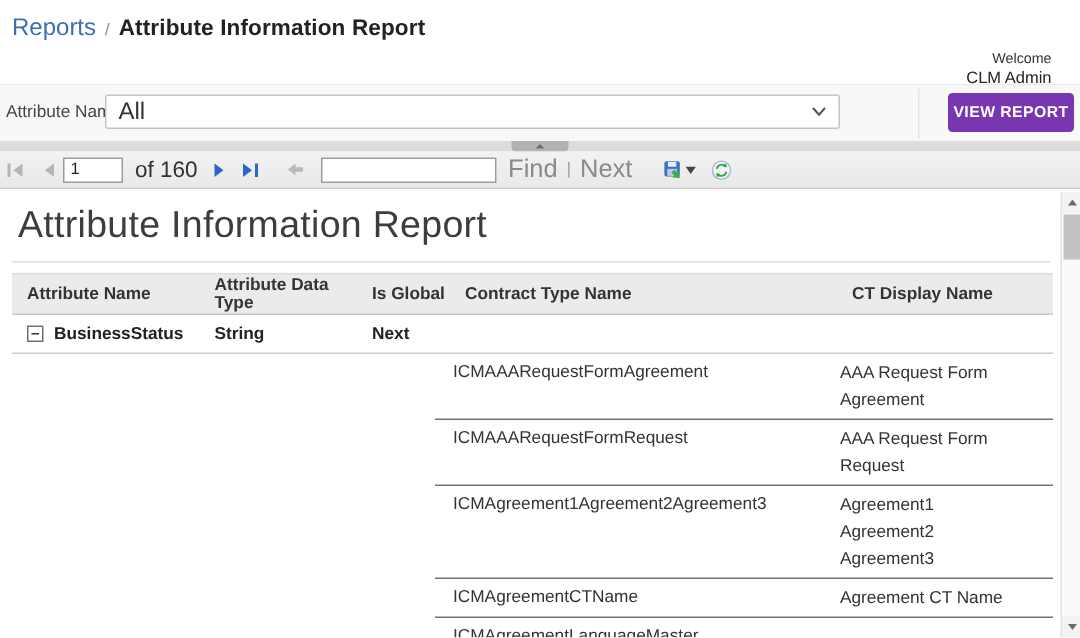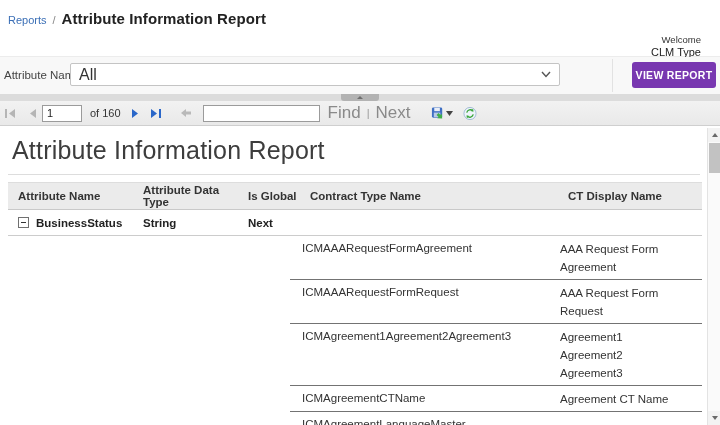--- a/index.html
+++ b/index.html
@@ -3,21 +3,21 @@
 <meta charset="utf-8">
 <style>
   * { margin:0; padding:0; box-sizing:border-box; }
   html,body { width:720px; height:425px; overflow:hidden; background:#fff;
     font-family:"Liberation Sans", sans-serif; color:#333; }
   .app { position:relative; width:720px; height:425px; }
 
   
   .topbar { position:absolute; left:0; top:0; width:720px; height:57px; background:#fff; border-bottom:1px solid #ececec; }
   .breadcrumb { position:absolute; left:8px; top:10px; display:flex; align-items:baseline; gap:6px; }
-  .crumb-link { font-size:11px; color:var(--link-blue,#3b6fb6); text-decoration:none; cursor:pointer; }
+  .crumb-link { font-size:16px; color:var(--link-blue,#3b6fb6); text-decoration:none; cursor:pointer; }
   .crumb-sep { font-size:11px; color:#888; }
   .crumb-current { font-size:15px; font-weight:600; color:#222; letter-spacing:.1px; }
   .welcome { position:absolute; right:19px; top:34px; text-align:right; line-height:1.25; }
   .welcome .w1 { font-size:9.5px; color:#333; }
   .welcome .w2 { font-size:11px; color:#222; }
 
   
   .parambar { position:absolute; left:0; top:57px; width:720px; height:37px; background:#f8f8f8; }
   .param-label { position:absolute; left:4px; top:12px; font-size:11.5px; color:#444; }
   .param-select { position:absolute; left:70px; top:6px; width:490px; height:23px; background:#fff;
@@ -37,21 +37,21 @@
     border-bottom:3px solid #6e6e6e; }
 
   
   .toolbar { position:absolute; left:0; top:101px; width:720px; height:25px;
     background:linear-gradient(#f2f2f2,#e9e9e9); border-bottom:1px solid #cfcfcf;
     display:flex; align-items:center; padding-left:3px; }
   .tb-icon { width:14px; height:14px; display:flex; align-items:center; justify-content:center; cursor:pointer; flex:0 0 auto; }
   .tb-icon.disabled { cursor:default; }
   .page-input { width:40px; height:17px; border:1px solid #9b9b9b; font-size:11px; padding:0 4px;
     font-family:inherit; color:#222; margin:0 4px 0 3px; }
-  .of-label { font-size:11px; color:#333; margin:16px 4px; white-space:nowrap; }
+  .of-label { font-size:15px; color:#333; margin:16px 4px; white-space:nowrap; }
   .find-input { width:117px; height:17px; border:1px solid #9b9b9b; font-size:11px; padding:0 4px; font-family:inherit; }
   .find-link, .next-link { font-size:17px; color:#8a8a8a; cursor:pointer; }
   .pipe { font-size:11px; color:#9a9a9a; }
   .caret-btn { width:10px; height:14px; display:flex; align-items:center; justify-content:center; cursor:pointer; }
   .gap4{width:4px;} .gap6{width:6px;} .gap8{width:8px;} .gap10{width:10px;} .gap16{width:16px;} .gap20{width:20px;}
 
   
   .report-area { position:absolute; left:0; top:126px; width:720px; height:299px; background:#fff; overflow:hidden; }
   .report-content { position:absolute; left:0; top:0; width:707px; height:299px; padding:6px 0 0 8px; overflow:hidden; }
   .report-title { font-size:25px; font-weight:300; color:#3d3d3d; margin:4px 0 0 4px; letter-spacing:.2px; }
@@ -100,21 +100,21 @@
 <div class="app">
 
   <header class="topbar">
     <div class="breadcrumb">
       <a class="crumb-link">Reports</a>
       <span class="crumb-sep">/</span>
       <span class="crumb-current">Attribute Information Report</span>
     </div>
     <div class="welcome">
       <div class="w1">Welcome</div>
-      <div class="w2">CLM Type</div>
+      <div class="w2">CLM Admin</div>
     </div>
   </header>
 
   <section class="parambar">
     <label class="param-label">Attribute Name</label>
     <div class="param-select">
       <span class="sel-val">All</span>
       <span>
         <svg width="10" height="7" viewBox="0 0 10 7">
             <path d="M1 1 L5 5.5 L9 1" fill="none" stroke="#555" stroke-width="1.4"></path>

